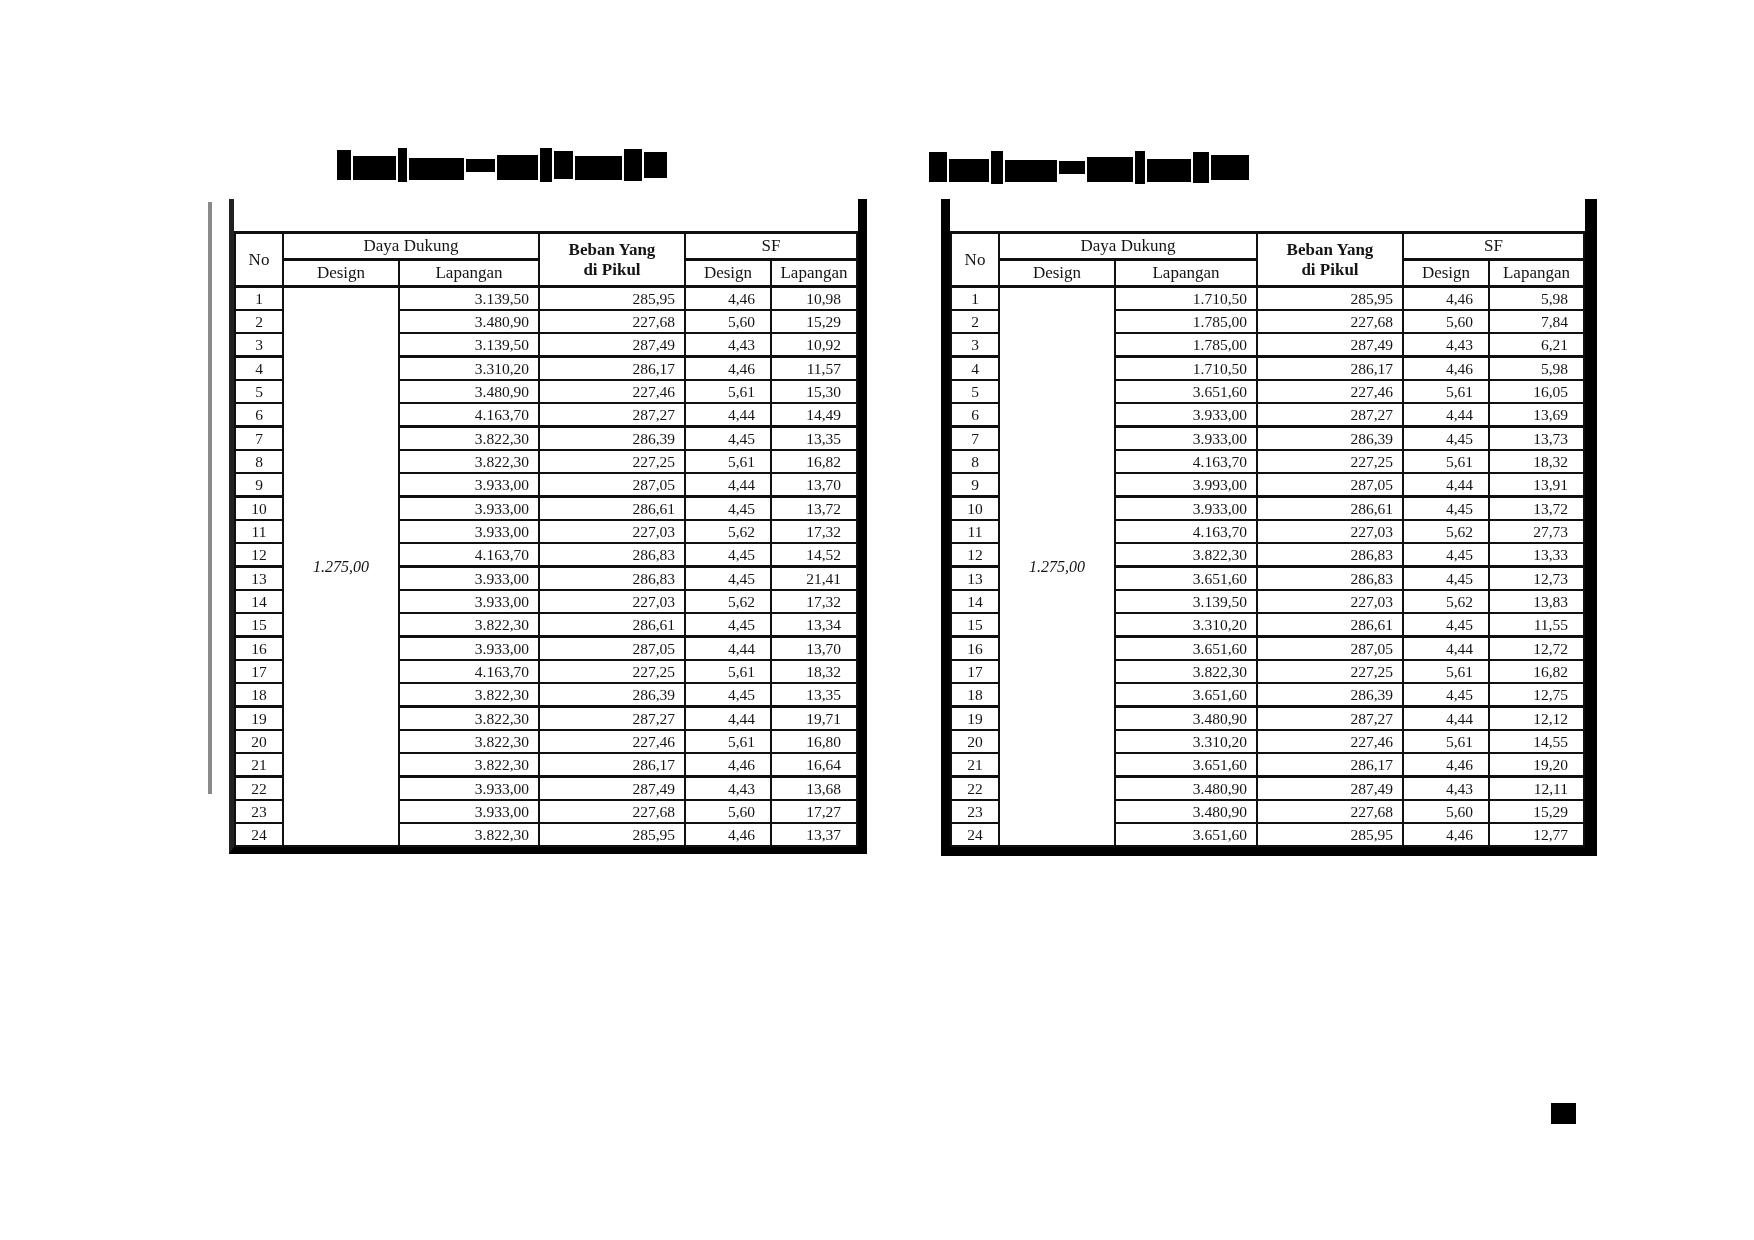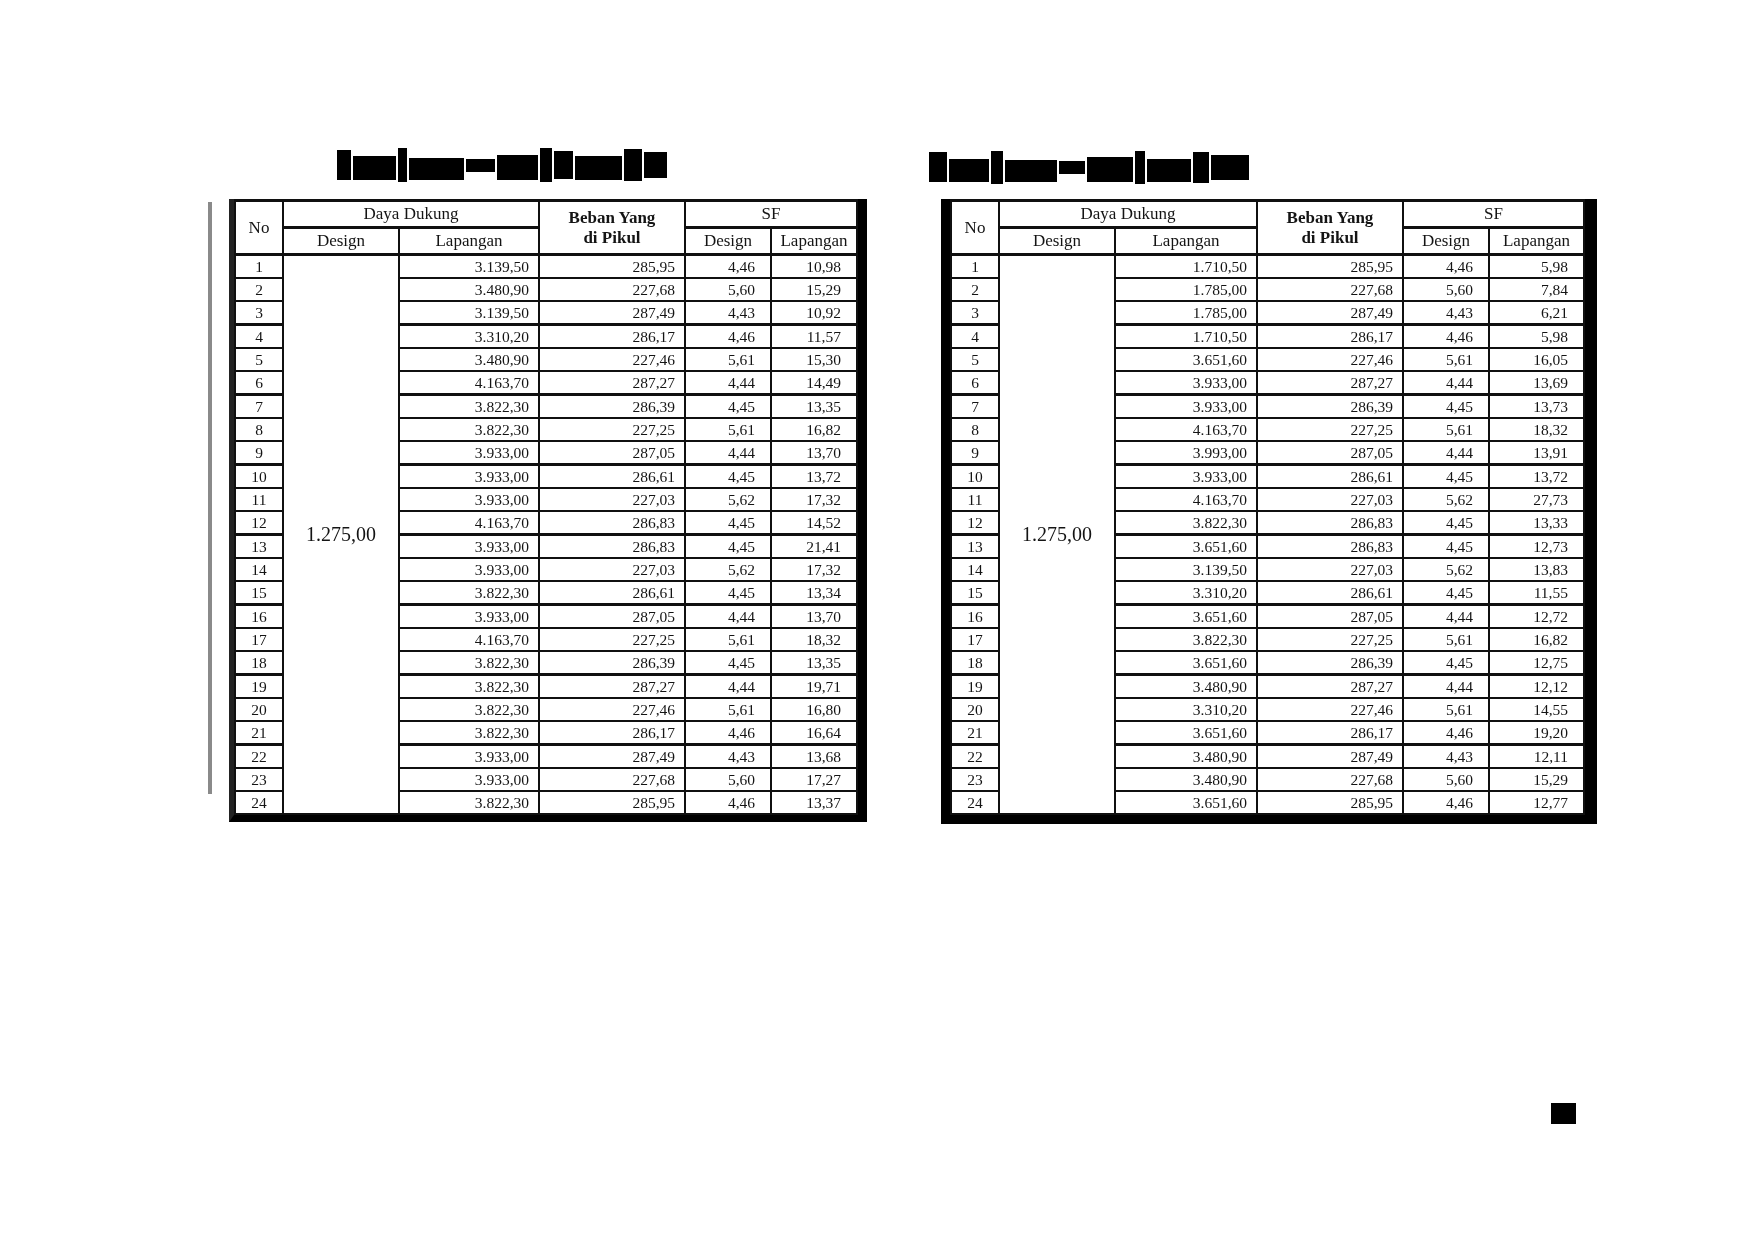--- a/index.html
+++ b/index.html
@@ -32,20 +32,21 @@
   .twrap-left  { left:229px; top:199px; }
   .twrap-right { left:941px; top:199px; border-left:9px solid #000; border-right:12px solid #000; border-bottom:9px solid #000; }
 
   .scan-bar { position:absolute; background:#8a8a8a; }
   .scan-bar.left-shadow  { left:208px; top:202px; width:4px;  height:592px; }
 
   table {
     border-collapse:collapse;
     table-layout:fixed;
     background:#fff;
+    margin-top:32px;
   }
   th, td {
     border:2px solid #101010;
     white-space:nowrap;
     overflow:hidden;
     font-weight:normal;
   }
   thead th {
     font-size:17px;
     text-align:center;
@@ -54,21 +55,21 @@
     padding:0 2px;
   }
   thead tr.h1 th { border-bottom-width:2px; }
   thead th.beban-h { line-height:20px;font-weight:bold; }
   tbody td {
     font-size:15.5px;
     height:22px;
     line-height:21px;
   }
   td.cell-no   { text-align:center; }
-  td.cell-design { text-align:center; font-size:20px; }
+  td.cell-design { text-align:center; font-size:16px;font-style:italic; }
   td.cell-num  { text-align:right; padding-right:9px; }
   td.cell-sf   { text-align:right; padding-right:15px; }
   thead th { border-top-width:3px; }
   tbody tr:nth-child(3n+1) td { border-top-width:3px; }
 
   .page-marker {
     position:absolute;
     left:1551px; top:1103px;
     width:25px; height:21px;
     background:#000;

